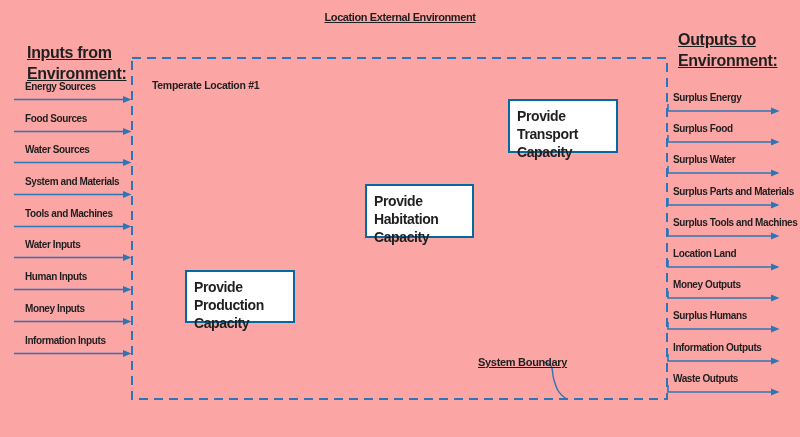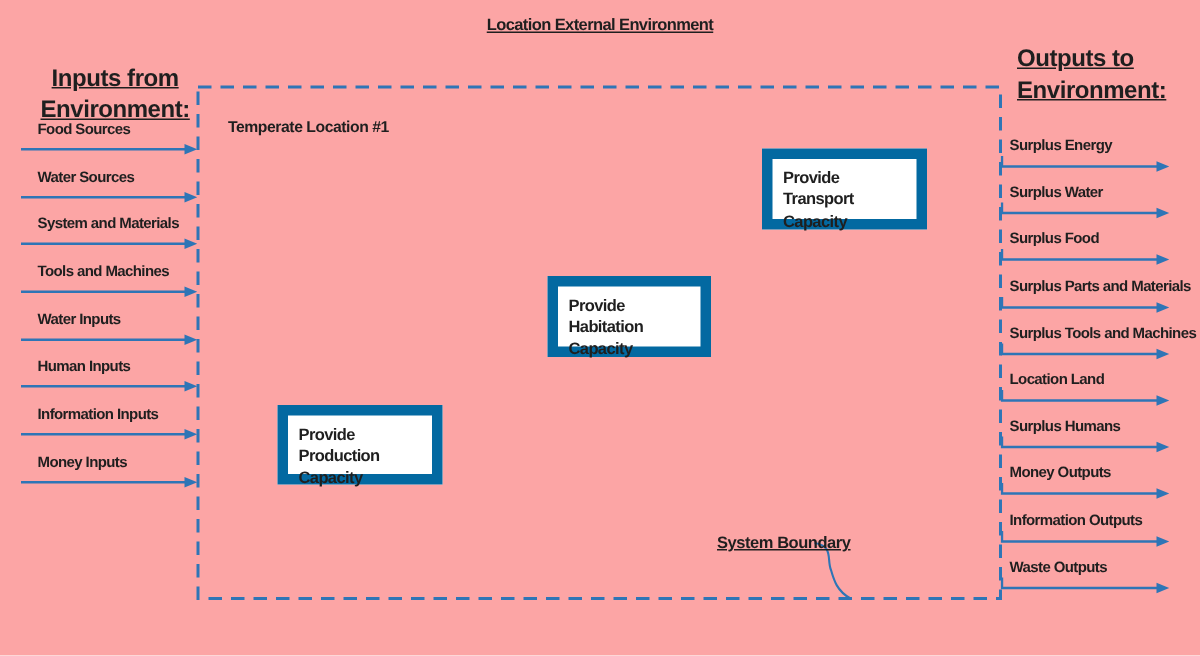--- a/index.html
+++ b/index.html
@@ -12,21 +12,21 @@
   .acc-s { stroke:#2E75B6; }
   .acc-f { fill:#2E75B6; }
 
   .title {
     position:absolute; top:11px; left:0; width:100%; text-align:center;
     font-size:11px; letter-spacing:-0.4px; text-decoration:underline;
   }
 
   .hdr { position:absolute; font-size:16px; line-height:1.3; letter-spacing:-0.3px; }
   .hdr div { text-decoration:underline; }
-  .in-hdr  { left:27px;  top:43px;text-align:center; }
+  .in-hdr  { left:27px;  top:43px; }
   .out-hdr { left:678px; top:30px; }
 
   .in-items { position:absolute; left:14px; top:80px; width:118px; }
   .in-item  { height:31.7px; }
   .in-item .lbl {
     display:block; padding-left:11px; font-size:10px; line-height:13px;
     letter-spacing:-0.4px; white-space:nowrap;
   }
   .in-item svg { display:block; margin-top:2px; }
 
@@ -36,22 +36,22 @@
     display:block; padding-left:6px; font-size:10px; line-height:10px;
     letter-spacing:-0.4px; white-space:nowrap;margin-top:24px;
   }
   .out-item svg { display:block; }
 
   .overlay { position:absolute; left:0; top:0; pointer-events:none; }
 
   .loc-lbl { position:absolute; left:152px; top:79px; font-size:10.5px; letter-spacing:-0.3px; }
 
   .fbox {
-    position:absolute; border:7px solid #0369a1; background:#fff;
-    padding:6px 7px; font-size:11px; line-height:1.3; letter-spacing:-0.4px;
+    position:absolute; border:2px solid #0369a1; background:#fff;
+    padding:6px 7px; font-size:14px; line-height:1.3; letter-spacing:-0.4px;
   }
   .fbox-production { left:185px; top:270px; width:110px; height:53px; }
   .fbox-habitation { left:349px; top:184px; width:109px; height:54px;margin-left:16px; }
   .fbox-transport  { left:508px; top:99px;  width:110px; height:54px; }
 
   .sb-lbl {
     position:absolute; left:478px; top:356px; font-size:11px;
     letter-spacing:-0.3px; text-decoration:underline;
   }
 </style>
@@ -62,20 +62,27 @@
 
   <div class="title">Location External Environment</div>
 
   <div class="hdr in-hdr">
     <div>Inputs from</div>
     <div>Environment:</div>
   </div>
 
   <div class="in-items">
     <div class="in-item">
+      <span class="lbl">Energy Sources</span>
+      <svg width="118" height="9" viewBox="0 0 118 9">
+          <line x1="0" y1="4.5" x2="110" y2="4.5" class="acc-s" stroke-width="1.6"></line>
+          <polygon points="109,1 117.5,4.5 109,8" class="acc-f"></polygon>
+        </svg>
+    </div>
+    <div class="in-item">
       <span class="lbl">Food Sources</span>
       <svg width="118" height="9" viewBox="0 0 118 9">
           <line x1="0" y1="4.5" x2="110" y2="4.5" class="acc-s" stroke-width="1.6"></line>
           <polygon points="109,1 117.5,4.5 109,8" class="acc-f"></polygon>
         </svg>
     </div>
     <div class="in-item">
       <span class="lbl">Water Sources</span>
       <svg width="118" height="9" viewBox="0 0 118 9">
           <line x1="0" y1="4.5" x2="110" y2="4.5" class="acc-s" stroke-width="1.6"></line>
@@ -104,28 +111,28 @@
         </svg>
     </div>
     <div class="in-item">
       <span class="lbl">Human Inputs</span>
       <svg width="118" height="9" viewBox="0 0 118 9">
           <line x1="0" y1="4.5" x2="110" y2="4.5" class="acc-s" stroke-width="1.6"></line>
           <polygon points="109,1 117.5,4.5 109,8" class="acc-f"></polygon>
         </svg>
     </div>
     <div class="in-item">
+      <span class="lbl">Money Inputs</span>
+      <svg width="118" height="9" viewBox="0 0 118 9">
+          <line x1="0" y1="4.5" x2="110" y2="4.5" class="acc-s" stroke-width="1.6"></line>
+          <polygon points="109,1 117.5,4.5 109,8" class="acc-f"></polygon>
+        </svg>
+    </div>
+    <div class="in-item">
       <span class="lbl">Information Inputs</span>
-      <svg width="118" height="9" viewBox="0 0 118 9">
-          <line x1="0" y1="4.5" x2="110" y2="4.5" class="acc-s" stroke-width="1.6"></line>
-          <polygon points="109,1 117.5,4.5 109,8" class="acc-f"></polygon>
-        </svg>
-    </div>
-    <div class="in-item">
-      <span class="lbl">Money Inputs</span>
       <svg width="118" height="9" viewBox="0 0 118 9">
           <line x1="0" y1="4.5" x2="110" y2="4.5" class="acc-s" stroke-width="1.6"></line>
           <polygon points="109,1 117.5,4.5 109,8" class="acc-f"></polygon>
         </svg>
     </div>
   </div>
 
   <svg class="overlay" width="800" height="437" viewBox="0 0 800 437">
     <rect x="132" y="58" width="535" height="341" fill="none" class="acc-s" stroke-width="2" stroke-dasharray="9 6"></rect>
     <path d="M543,362 C556,364 551,373 554,380 C556,387 558,394 567,399" fill="none" class="acc-s" stroke-width="1.4"></path>
@@ -146,34 +153,34 @@
 
   <div class="out-items">
     <div class="out-item">
       <span class="lbl">Surplus Energy</span>
       <svg width="114" height="13" viewBox="0 0 114 13">
           <path d="M1,1 L1,8 L105,8" fill="none" class="acc-s" stroke-width="1.6"></path>
           <polygon points="104,4.5 112.5,8 104,11.5" class="acc-f"></polygon>
         </svg>
     </div>
     <div class="out-item">
+      <span class="lbl">Surplus Food</span>
+      <svg width="114" height="13" viewBox="0 0 114 13">
+          <path d="M1,1 L1,8 L105,8" fill="none" class="acc-s" stroke-width="1.6"></path>
+          <polygon points="104,4.5 112.5,8 104,11.5" class="acc-f"></polygon>
+        </svg>
+    </div>
+    <div class="out-item">
       <span class="lbl">Surplus Water</span>
       <svg width="114" height="13" viewBox="0 0 114 13">
           <path d="M1,1 L1,8 L105,8" fill="none" class="acc-s" stroke-width="1.6"></path>
           <polygon points="104,4.5 112.5,8 104,11.5" class="acc-f"></polygon>
         </svg>
     </div>
     <div class="out-item">
-      <span class="lbl">Surplus Food</span>
-      <svg width="114" height="13" viewBox="0 0 114 13">
-          <path d="M1,1 L1,8 L105,8" fill="none" class="acc-s" stroke-width="1.6"></path>
-          <polygon points="104,4.5 112.5,8 104,11.5" class="acc-f"></polygon>
-        </svg>
-    </div>
-    <div class="out-item">
       <span class="lbl">Surplus Parts and Materials</span>
       <svg width="114" height="13" viewBox="0 0 114 13">
           <path d="M1,1 L1,8 L105,8" fill="none" class="acc-s" stroke-width="1.6"></path>
           <polygon points="104,4.5 112.5,8 104,11.5" class="acc-f"></polygon>
         </svg>
     </div>
     <div class="out-item">
       <span class="lbl">Surplus Tools and Machines</span>
       <svg width="114" height="13" viewBox="0 0 114 13">
           <path d="M1,1 L1,8 L105,8" fill="none" class="acc-s" stroke-width="1.6"></path>
@@ -181,34 +188,34 @@
         </svg>
     </div>
     <div class="out-item">
       <span class="lbl">Location Land</span>
       <svg width="114" height="13" viewBox="0 0 114 13">
           <path d="M1,1 L1,8 L105,8" fill="none" class="acc-s" stroke-width="1.6"></path>
           <polygon points="104,4.5 112.5,8 104,11.5" class="acc-f"></polygon>
         </svg>
     </div>
     <div class="out-item">
+      <span class="lbl">Money Outputs</span>
+      <svg width="114" height="13" viewBox="0 0 114 13">
+          <path d="M1,1 L1,8 L105,8" fill="none" class="acc-s" stroke-width="1.6"></path>
+          <polygon points="104,4.5 112.5,8 104,11.5" class="acc-f"></polygon>
+        </svg>
+    </div>
+    <div class="out-item">
       <span class="lbl">Surplus Humans</span>
       <svg width="114" height="13" viewBox="0 0 114 13">
           <path d="M1,1 L1,8 L105,8" fill="none" class="acc-s" stroke-width="1.6"></path>
           <polygon points="104,4.5 112.5,8 104,11.5" class="acc-f"></polygon>
         </svg>
     </div>
     <div class="out-item">
-      <span class="lbl">Money Outputs</span>
-      <svg width="114" height="13" viewBox="0 0 114 13">
-          <path d="M1,1 L1,8 L105,8" fill="none" class="acc-s" stroke-width="1.6"></path>
-          <polygon points="104,4.5 112.5,8 104,11.5" class="acc-f"></polygon>
-        </svg>
-    </div>
-    <div class="out-item">
       <span class="lbl">Information Outputs</span>
       <svg width="114" height="13" viewBox="0 0 114 13">
           <path d="M1,1 L1,8 L105,8" fill="none" class="acc-s" stroke-width="1.6"></path>
           <polygon points="104,4.5 112.5,8 104,11.5" class="acc-f"></polygon>
         </svg>
     </div>
     <div class="out-item">
       <span class="lbl">Waste Outputs</span>
       <svg width="114" height="13" viewBox="0 0 114 13">
           <path d="M1,1 L1,8 L105,8" fill="none" class="acc-s" stroke-width="1.6"></path>

